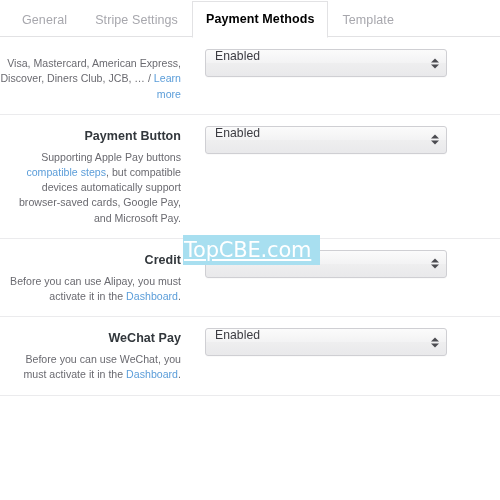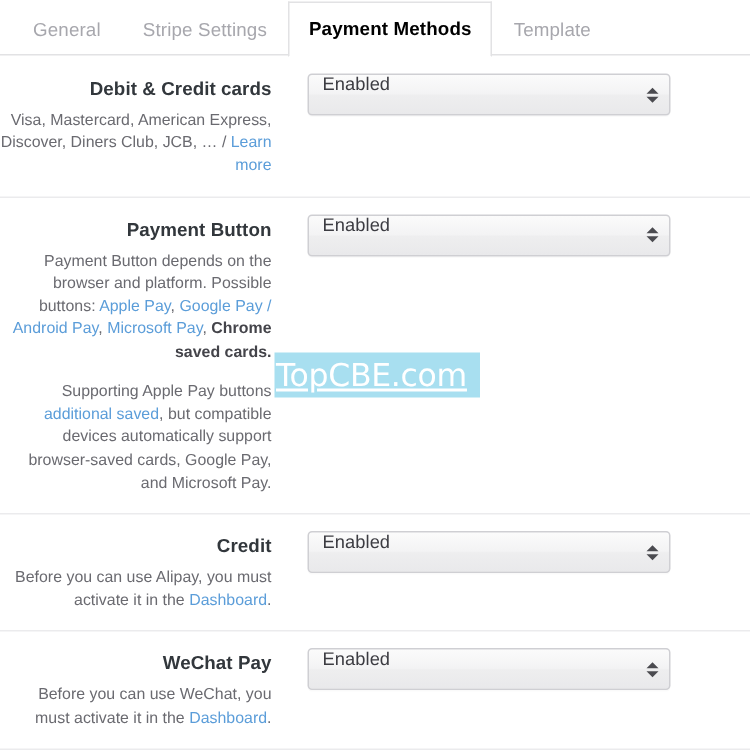--- a/index.html
+++ b/index.html
@@ -201,39 +201,37 @@
   <div class="tab-bar" id="tab-bar">
       <div class="tab">General</div>
       <div class="tab">Stripe Settings</div>
       <div class="tab active">Payment Methods</div>
       <div class="tab">Template</div>
     </div>
 
   <div class="rows" id="rows">
       <div class="row">
         <div class="row-label">
-          <div class="row-title">Debit &amp; Credit cards</div>
           <div class="row-desc"><span>Visa, Mastercard, American Express, Discover, Diners Club, JCB, … / </span><a class="lnk" href="#">Learn more</a></div>
         </div>
         <div class="row-field">
           <div class="select">
             <span class="select-value">Enabled</span>
             <span class="select-arrows">
               <i class="up"></i>
               <i class="down"></i>
             </span>
           </div>
         </div>
       </div>
       <div class="row">
         <div class="row-label">
           <div class="row-title">Payment Button</div>
           <div class="row-desc">
-            <p><span>Payment Button depends on the browser and platform. Possible buttons: </span><a class="lnk" href="#">Apple Pay</a><span>, </span><a class="lnk" href="#">Google Pay / Android Pay</a><span>, </span><a class="lnk" href="#">Microsoft Pay</a><span>, </span><b>Chrome saved cards.</b></p>
-            <p><span>Supporting Apple Pay buttons </span><a class="lnk" href="#">additional saved</a><span>, but compatible devices automatically support browser-saved cards, Google Pay, and Microsoft Pay.</span></p>
+            <p><span>Supporting Apple Pay buttons </span><a class="lnk" href="#">compatible steps</a><span>, but compatible devices automatically support browser-saved cards, Google Pay, and Microsoft Pay.</span></p>
           </div>
         </div>
         <div class="row-field">
           <div class="select">
             <span class="select-value">Enabled</span>
             <span class="select-arrows">
               <i class="up"></i>
               <i class="down"></i>
             </span>
           </div>

